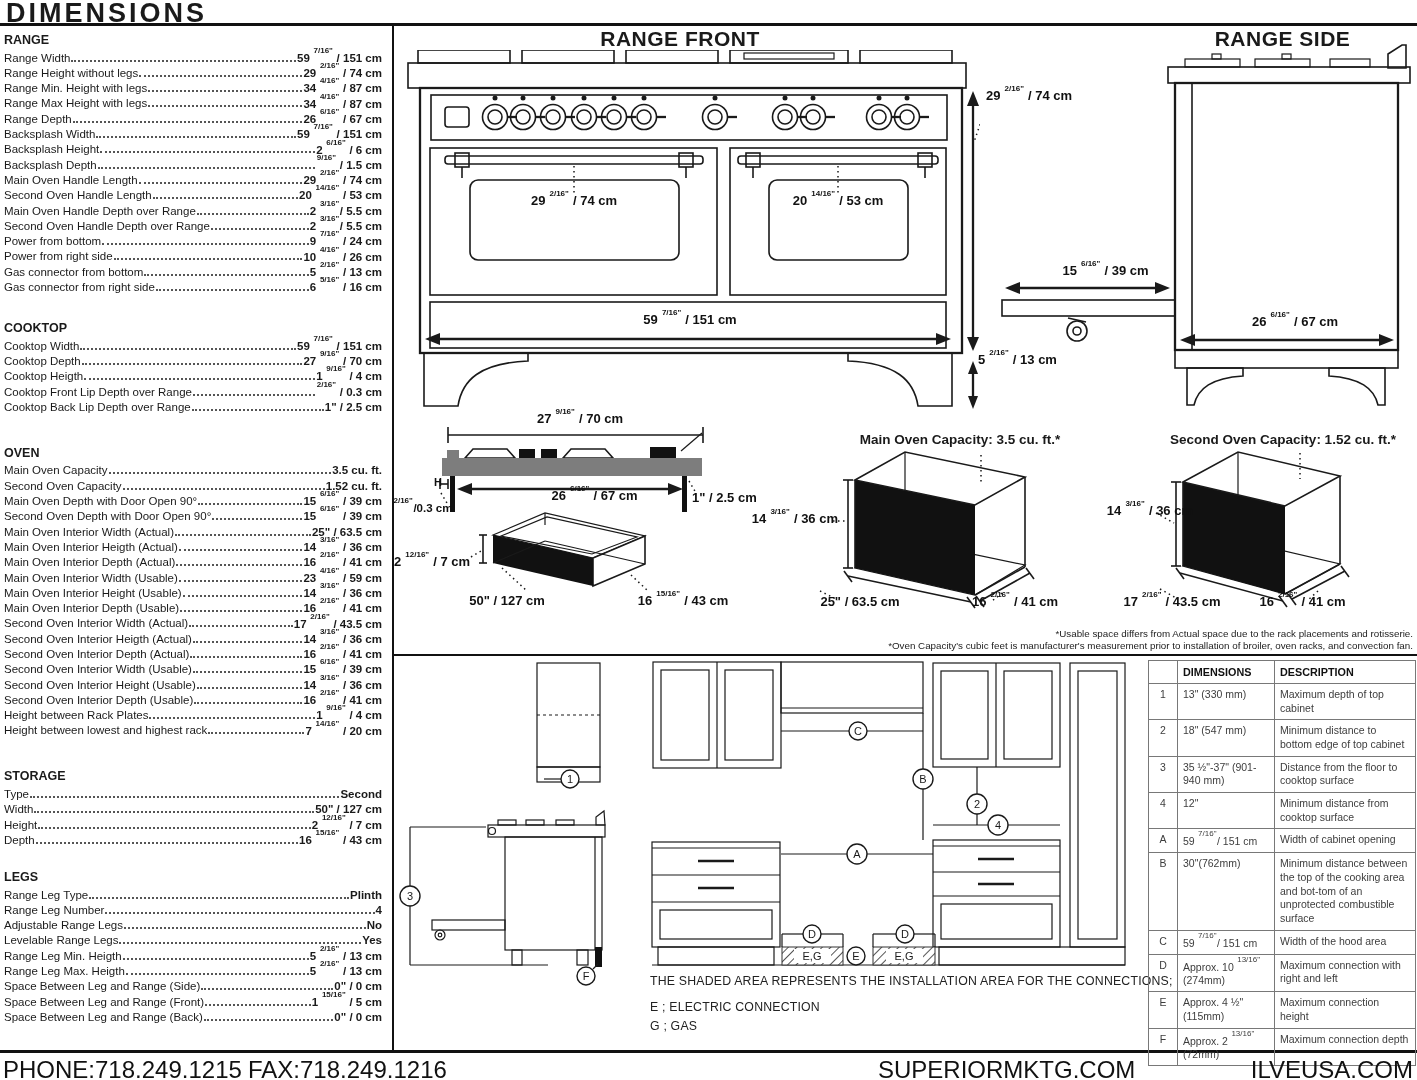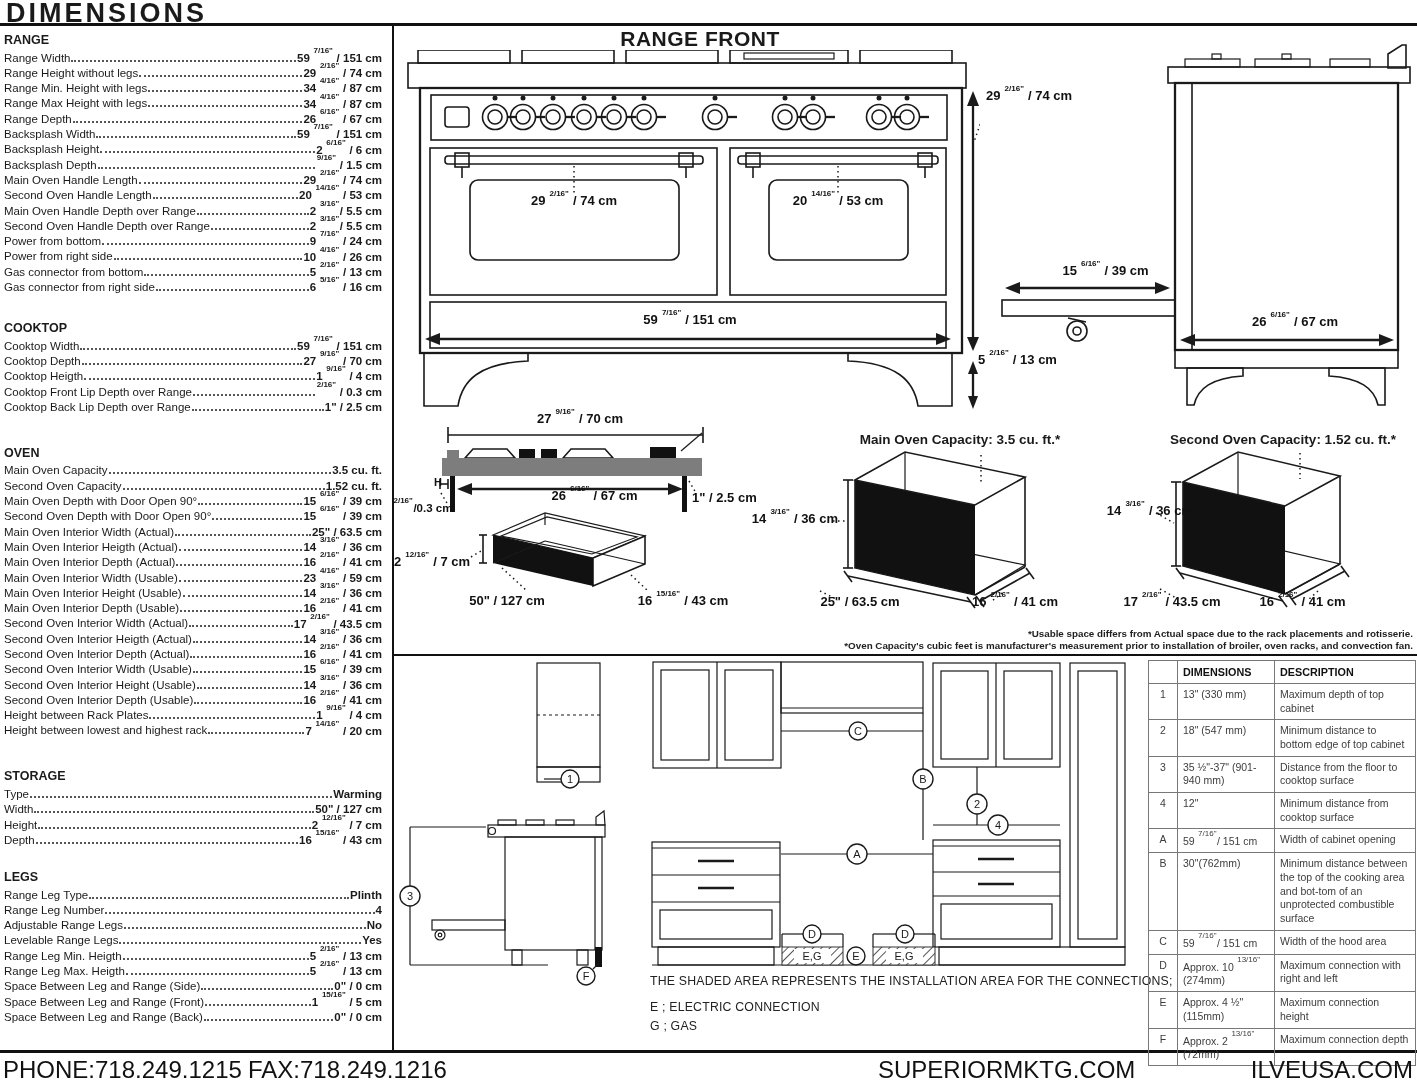--- a/index.html
+++ b/index.html
@@ -18,21 +18,21 @@
   .spec-dots{flex:1;border-bottom:2px dotted #555;margin:0 1px 2px 1px;min-width:6px;}
   .spec-value{white-space:nowrap;font-weight:bold;}
   .s1{margin-top:28px;} .s2{margin-top:33px;} .s3{margin-top:33px;} .s4{margin-top:24px;}
   sup{font-size:8px;position:relative;top:-4px;margin:0 0.5px;}
   
   .draw-title{position:absolute;font-weight:bold;font-size:21px;text-align:center;letter-spacing:0.5px;}
   .cap-title{position:absolute;font-weight:bold;font-size:13.5px;text-align:center;white-space:nowrap;}
   .dim-label{position:absolute;font-weight:bold;font-size:13px;white-space:nowrap;color:#111;}
   .ctr{text-align:center;}
   .rgt{text-align:right;}
-  .footnote{position:absolute;right:4px;font-size:9.8px;color:#222;white-space:nowrap;text-align:right;font-weight:bold;}
+  .footnote{position:absolute;right:4px;font-size:9.8px;color:#222;white-space:nowrap;text-align:right;}
   .install-note{position:absolute;left:650px;font-size:12.3px;color:#222;letter-spacing:0.2px;white-space:nowrap;}
   
   svg .ln{stroke:#1a1a1a;stroke-width:1.6;fill:none;}
   svg .tn{stroke:#1a1a1a;stroke-width:1.2;fill:none;}
   svg .thk{stroke:#1a1a1a;stroke-width:2.3;fill:none;}
   svg .dot{stroke:#1a1a1a;stroke-width:1.5;fill:none;stroke-dasharray:1.5,3.5;}
   svg .fb{fill:#111;stroke:none;}
   svg .fg{fill:#7d7d7d;stroke:none;}
   svg .fw{fill:#fff;stroke:#1a1a1a;stroke-width:1.6;}
   svg .ah{fill:#1a1a1a;stroke:none;}
@@ -263,21 +263,21 @@
           <span class="spec-label">Height between lowest and highest rack</span>
           <span class="spec-dots"></span>
           <span class="spec-value">7 <sup>14/16"</sup> / 20 cm</span>
         </div>
       </div>
       <div class="spec-section s3">
         <div class="spec-heading">STORAGE</div>
         <div class="spec-row">
           <span class="spec-label">Type</span>
           <span class="spec-dots"></span>
-          <span class="spec-value">Warming</span>
+          <span class="spec-value">Second</span>
         </div>
         <div class="spec-row">
           <span class="spec-label">Width</span>
           <span class="spec-dots"></span>
           <span class="spec-value">50" / 127 cm</span>
         </div>
         <div class="spec-row">
           <span class="spec-label">Height</span>
           <span class="spec-dots"></span>
           <span class="spec-value">2 <sup>12/16"</sup> / 7 cm</span>
@@ -331,21 +331,22 @@
           <span class="spec-value">1 <sup>15/16"</sup> / 5 cm</span>
         </div>
         <div class="spec-row">
           <span class="spec-label">Space Between Leg and Range (Back)</span>
           <span class="spec-dots"></span>
           <span class="spec-value">0" / 0 cm</span>
         </div>
       </div>
     </div>
 
-  <div class="draw-title" style="left:420px;top:27px;width:560px;">RANGE FRONT</div>
+  <div class="draw-title" style="left:400px;top:27px;width:560px;">RANGE FRONT</div>
+  <div class="draw-title" style="left:1150px;top:27px;width:265px;">RANGE SIDE</div>
 
   <svg class="abs" style="left:400px;top:50px;" width="580" height="400" viewBox="0 0 580 400">
 
     <rect class="ln" x="18" y="0" width="92" height="13"></rect>
     <rect class="ln" x="122" y="0" width="92" height="13"></rect>
     <rect class="ln" x="226" y="0" width="92" height="13"></rect>
     <rect class="ln" x="330" y="0" width="118" height="13"></rect>
     <rect class="tn" x="344" y="3" width="90" height="6"></rect>
     <rect class="ln" x="460" y="0" width="92" height="13"></rect>
 

